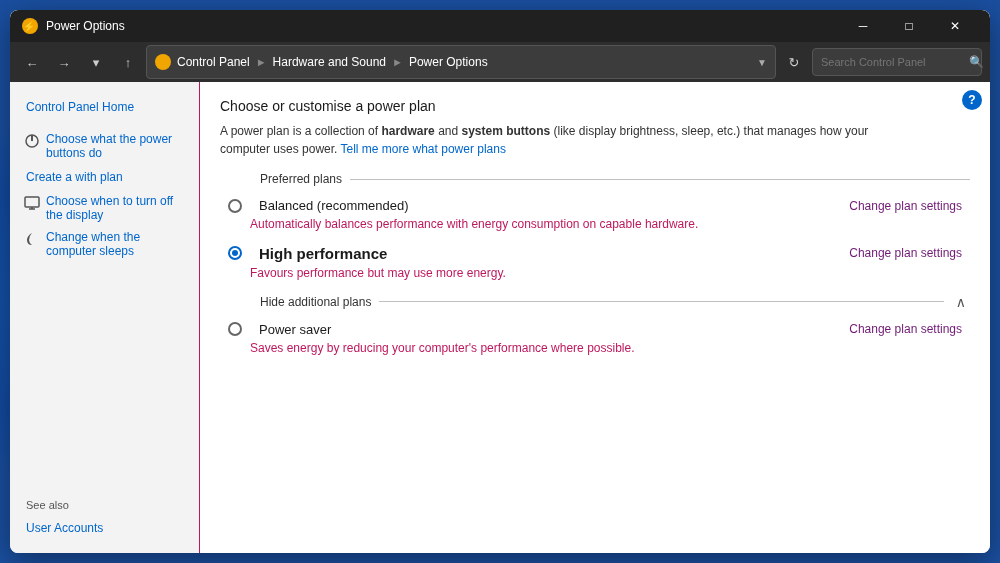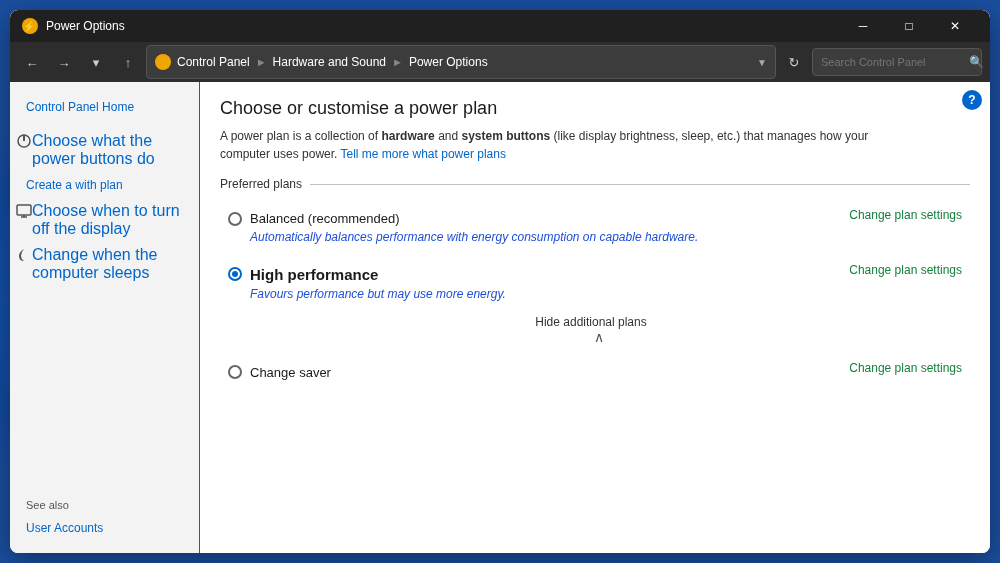--- a/index.html
+++ b/index.html
@@ -211,22 +211,23 @@
       padding: 4px 16px;
       font-size: 12px;
       color: #0066cc;
       cursor: pointer;
       text-decoration: none;
       line-height: 1.5;
     }
     .sidebar-link-with-icon {
       display: flex;
       align-items: flex-start;
-      padding: 4px 6px;
-      font-size: 16px;
+      gap: 6px;
+      padding: 4px 14px;
+      font-size: 12px;
       color: #0066cc;
       cursor: pointer;
     }
     .sidebar-icon {
       width: 16px;
       height: 16px;
       flex-shrink: 0;
       margin-top: 1px;
     }
     .sidebar-spacer {
@@ -258,21 +259,21 @@
       color: white;
       display: flex;
       align-items: center;
       justify-content: center;
       font-size: 12px;
       font-weight: bold;
       cursor: pointer;
     }
 
     .page-title {
-      font-size: 18px;
+      font-size: 14px;
       color: #1a1a1a;
       font-weight: 400;
       margin-bottom: 8px;
     }
 
     .page-description {
       font-size: 12px;
       color: #333;
       line-height: 1.5;
       margin-bottom: 14px;
@@ -281,20 +282,21 @@
 
     .page-description a {
       color: #0066cc;
       text-decoration: none;
     }
 
     .section-divider {
       display: flex;
       align-items: center;
       margin-bottom: 12px;
+      margin-left: 40px;
     }
     .section-label {
       font-size: 12px;
       color: #333;
       white-space: nowrap;
       margin-right: 8px;
     }
     .divider-line {
       flex: 1;
       height: 1px;
@@ -318,23 +320,22 @@
     .plan-header {
       display: flex;
       align-items: center;
       justify-content: space-between;
       margin-bottom: 3px;
     }
 
     .plan-radio-label {
       display: flex;
       align-items: center;
-      gap: 8px;
+      gap: 17px;
       font-size: 13px;
-      margin-top: 8px;
     }
 
     .radio-btn {
       width: 14px;
       height: 14px;
       border-radius: 50%;
       border: 2px solid #666;
       flex-shrink: 0;
       position: relative;
       cursor: pointer;
@@ -359,32 +360,31 @@
       font-weight: 600;
       color: #1a1a1a;
     }
     .plan-name-normal {
       font-size: 13px;
       color: #1a1a1a;
     }
 
     .change-plan-link {
       font-size: 12px;
-      color: #15803d;
+      color: #701a75;
       cursor: pointer;
       text-decoration: none;
       white-space: nowrap;
     }
 
     .plan-desc {
       font-size: 12px;
-      color: #1d4ed8;
+      color: #be185d;
       margin-left: 22px;
       line-height: 1.4;
-      font-style: italic;
     }
   </style>
 </head>
 <body>
 
 <div class="window">
 
   <div class="titlebar">
     <div class="titlebar-icon">⚡</div>
     <span class="titlebar-title">Power Options</span>
@@ -478,31 +478,32 @@
         <div class="plan-header">
           <div class="plan-radio-label">
             <div class="radio-btn selected"></div>
             <span class="plan-name">High performance</span>
           </div>
           <a class="change-plan-link">Change plan settings</a>
         </div>
         <p class="plan-desc">Favours performance but may use more energy.</p>
       </div>
 
-      <div class="section-divider" style="margin-top: 10px; flex-direction: column;">
+      <div class="section-divider" style="margin-top: 10px;">
         <span class="section-label">Hide additional plans</span>
         <div class="divider-line"></div>
         <button class="chevron-btn">∧</button>
       </div>
 
       <div class="plan-item">
         <div class="plan-header">
           <div class="plan-radio-label">
             <div class="radio-btn"></div>
-            <span class="plan-name-normal">Change saver</span>
+            <span class="plan-name-normal">Power saver</span>
           </div>
           <a class="change-plan-link">Change plan settings</a>
         </div>
+        <p class="plan-desc">Saves energy by reducing your computer's performance where possible.</p>
       </div>
 
     </div>
   </div>
 </div>
 
 </body></html>

